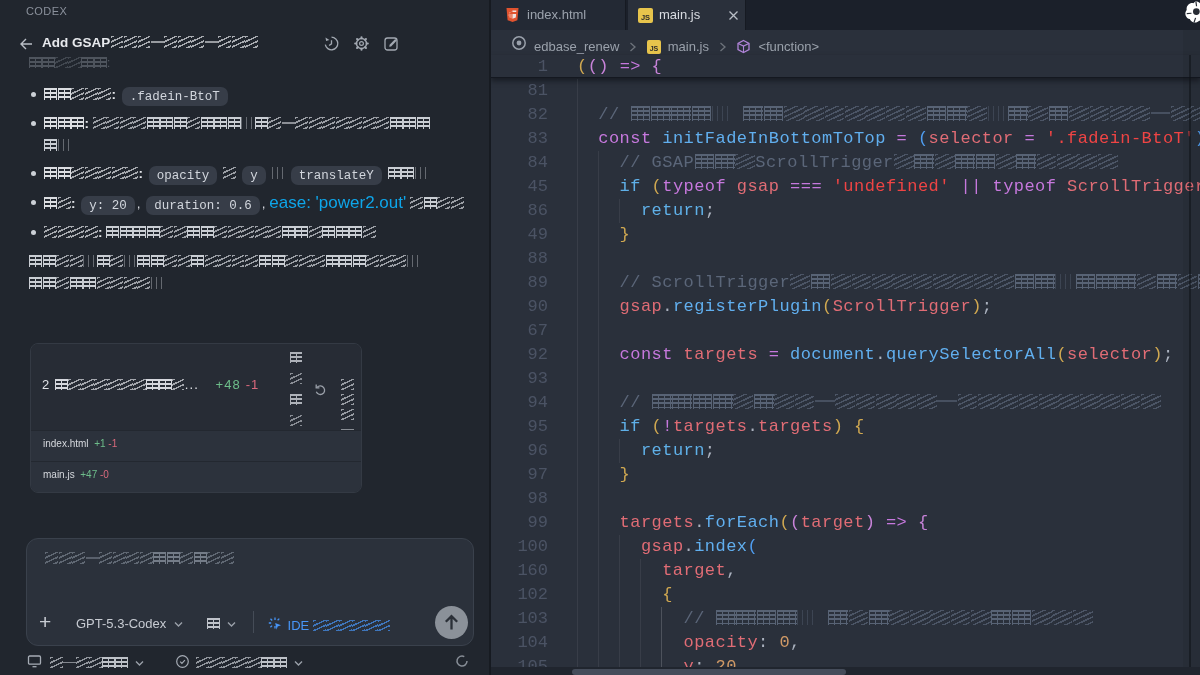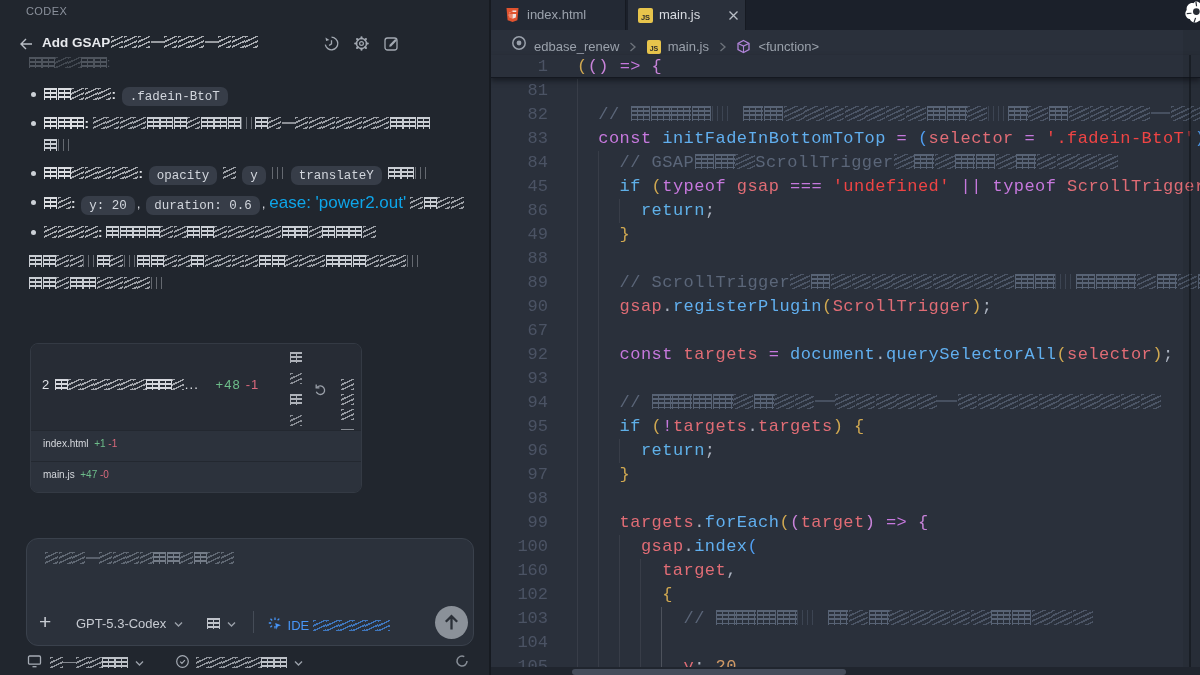--- a/index.html
+++ b/index.html
@@ -256,20 +256,21 @@
       <span class="cl" style="top:432px">    <span class="vr">targets</span><span class="pu">.</span><span class="fn2">forEach</span><span class="b1">(</span><span class="b2">(</span><span class="vr">target</span><span class="b2">)</span> <span class="kw">=&gt;</span> <span class="b2">{</span></span>
       <span class="ln" style="top:456px">100</span>
       <span class="cl" style="top:456px">      <span class="vr">gsap</span><span class="pu">.</span><span class="fn2">index</span><span class="b3">(</span></span>
       <span class="ln" style="top:480px">160</span>
       <span class="cl" style="top:480px">        <span class="vr">target</span><span class="pu">,</span></span>
       <span class="ln" style="top:504px">102</span>
       <span class="cl" style="top:504px">        <span class="b1">{</span></span>
       <span class="ln" style="top:528px">103</span>
       <span class="cl" style="top:528px">          <span class="cm">// <i class="k m"></i><i class="k m"></i><i class="k m"></i><i class="k m"></i><i class="p m"></i> <i class="k m"></i><i class="a m"></i><i class="k m"></i><i class="a m"></i><i class="a m"></i><i class="a m"></i><i class="a m"></i><i class="a m"></i><i class="k m"></i><i class="k m"></i><i class="a m"></i><i class="a m"></i><i class="a m"></i></span></span>
       <span class="ln" style="top:552px">104</span>
+      <span class="cl" style="top:552px">          <span class="vr">opacity</span><span class="pu">:</span> <span class="nm">0</span><span class="pu">,</span></span>
       <span class="ln" style="top:576px">105</span>
       <span class="cl" style="top:576px">          <span class="vr">y</span><span class="pu">:</span> <span class="nm">20</span></span>
     </div>
     <div style="position:absolute;left:692px;top:30px;width:17px;height:637px;background:rgba(0,0,0,.06)"></div>
     <div style="position:absolute;left:698px;top:55px;width:2px;height:612px;background:rgba(15,18,24,.55)"></div>
     <div id="hscroll">
       <div id="hthumb"></div>
     </div>
   </div>
 </body></html>

